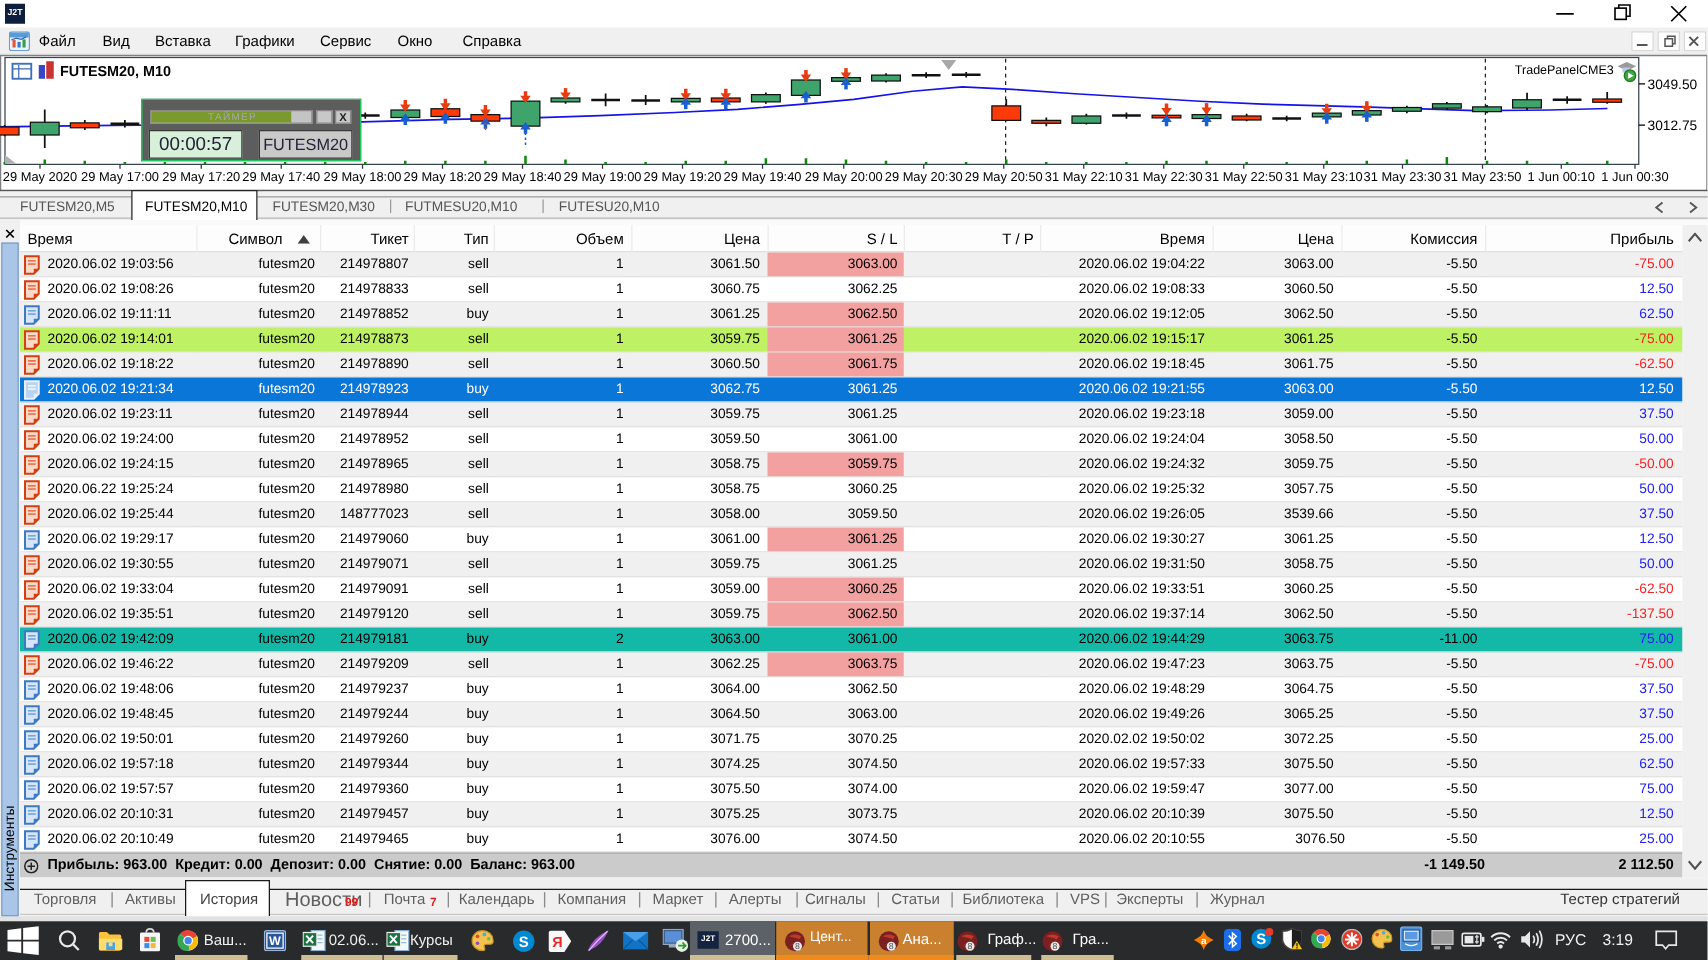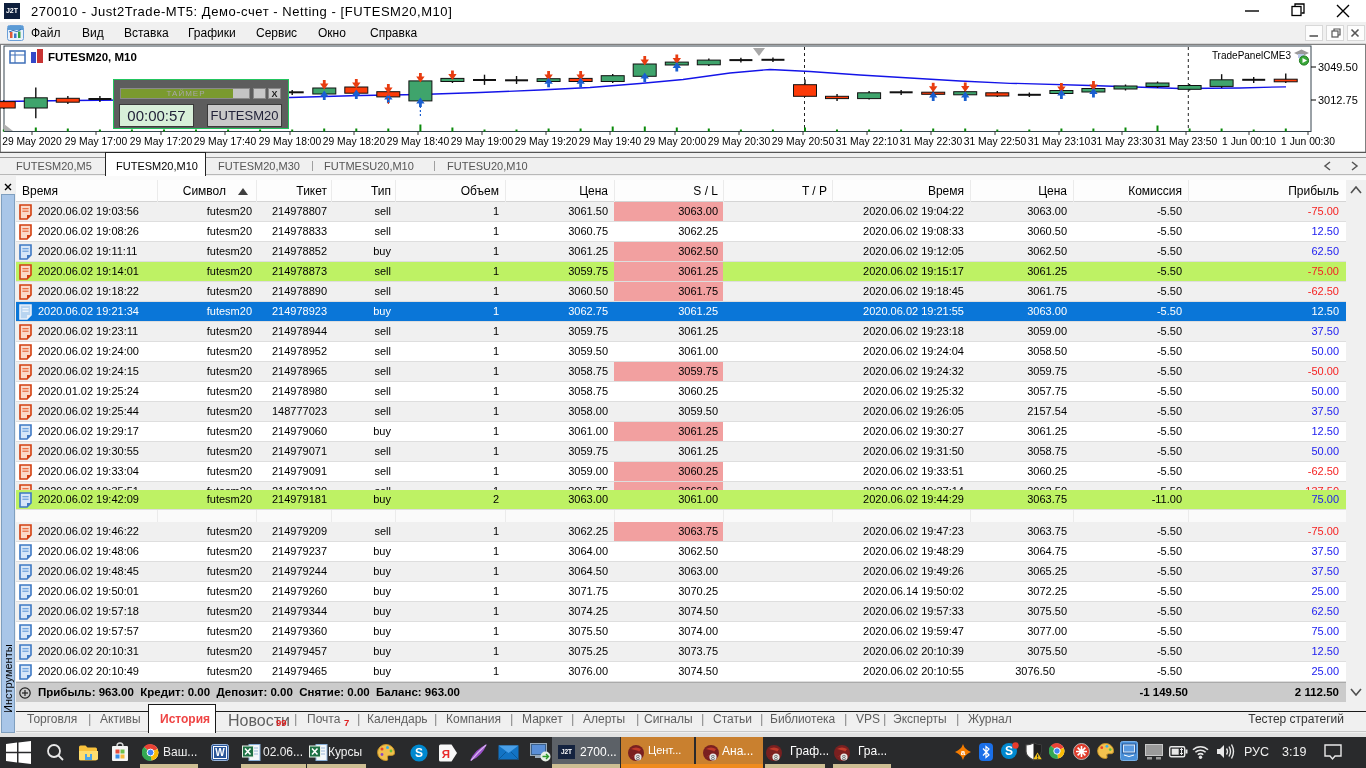--- a/index.html
+++ b/index.html
@@ -4,21 +4,20 @@
 html,body{width:1366px;height:768px;overflow:hidden;font-family:"Liberation Sans",sans-serif}
 .abs{position:absolute}
 .ra{text-align:right}
 .row{left:16px;width:1330px;height:20px;font-size:11px;border-bottom:1px solid #dedede}
 .row .ra{font-size:11px}
 .vline{position:absolute;width:1px;background:#ebebeb}
 </style></head>
 <body>
 <div class="abs" style="left:0;top:0;width:1366px;height:22px;background:#ffffff">
  <div class="abs" style="left:4px;top:3px;width:16px;height:16px;background:#0e1f3d;color:#fff;font-size:7px;font-weight:bold;text-align:center;line-height:16px">J2T</div>
- <div class="abs" style="left:31px;top:3.5px;font-size:13px;letter-spacing:0.55px;color:#000">270010 - Just2Trade-MT5: Демо-счет - Netting - [FUTESM20,M10]</div>
  <svg class="abs" style="left:1237px;top:0" width="129" height="22" viewBox="0 0 129 22">
   <line x1="8" y1="11" x2="22" y2="11" stroke="#000" stroke-width="1.4"></line>
   <rect x="55" y="6.5" width="9" height="9" fill="none" stroke="#000" stroke-width="1.3"></rect>
   <path d="M58 6.5 v-2.5 h9 v9 h-2.5" fill="none" stroke="#000" stroke-width="1.3"></path>
   <path d="M100 5 l12 12 M112 5 l-12 12" stroke="#000" stroke-width="1.4"></path>
  </svg>
 </div>
 <div class="abs" style="left:0;top:22px;width:1366px;height:22px;background:#f0f0f0;border-bottom:1px solid #d5d5d5">
  <svg class="abs" style="left:7px;top:3px" width="17" height="16" viewBox="0 0 17 16">
       <rect x="0.5" y="0.5" width="16" height="15" rx="2" fill="#eaf2fb" stroke="#6a9fd8"></rect>
@@ -518,21 +517,21 @@
 <div class="abs ra" style="left:966px;width:200px;top:3px;color:#000000">-5.50</div>
 <div class="abs ra" style="left:1123px;width:200px;top:3px;color:#f52222">-50.00</div>
 </div>
 <div class="abs row" style="top:382px;background:#ffffff">
 <svg class="abs" style="left:3px;top:2px" width="13" height="16" viewBox="0 0 13 16">
       <path d="M1 1 h11 v10 l-4 4 h-7 z" fill="#fbd9c8" stroke="#d23f10" stroke-width="1.6"></path>
       <rect x="3.4" y="4" width="6.2" height="1.3" fill="#e8734a"></rect>
       <rect x="3.4" y="6.6" width="6.2" height="1.3" fill="#e8734a"></rect>
       <path d="M12 11 l-4 4 v-4 z" fill="#d23f10"></path>
     </svg>
-<div class="abs" style="left:22px;top:3px;color:#000000">2020.01.02 19:25:24</div>
+<div class="abs" style="left:22px;top:3px;color:#000000">2020.06.22 19:25:24</div>
 <div class="abs ra" style="left:36px;width:200px;top:3px;color:#000000">futesm20</div>
 <div class="abs ra" style="left:111px;width:200px;top:3px;color:#000000">214978980</div>
 <div class="abs ra" style="left:175px;width:200px;top:3px;color:#000000">sell</div>
 <div class="abs ra" style="left:283px;width:200px;top:3px;color:#000000">1</div>
 <div class="abs ra" style="left:392px;width:200px;top:3px;color:#000000">3058.75</div>
 <div class="abs ra" style="left:502px;width:200px;top:3px;color:#000000">3060.25</div>
 <div class="abs ra" style="left:748px;width:200px;top:3px;color:#000000">2020.06.02 19:25:32</div>
 <div class="abs ra" style="left:851px;width:200px;top:3px;color:#000000">3057.75</div>
 <div class="abs ra" style="left:966px;width:200px;top:3px;color:#000000">-5.50</div>
 <div class="abs ra" style="left:1123px;width:200px;top:3px;color:#2020f0">50.00</div>
@@ -545,21 +544,21 @@
       <path d="M12 11 l-4 4 v-4 z" fill="#d23f10"></path>
     </svg>
 <div class="abs" style="left:22px;top:3px;color:#000000">2020.06.02 19:25:44</div>
 <div class="abs ra" style="left:36px;width:200px;top:3px;color:#000000">futesm20</div>
 <div class="abs ra" style="left:111px;width:200px;top:3px;color:#000000">148777023</div>
 <div class="abs ra" style="left:175px;width:200px;top:3px;color:#000000">sell</div>
 <div class="abs ra" style="left:283px;width:200px;top:3px;color:#000000">1</div>
 <div class="abs ra" style="left:392px;width:200px;top:3px;color:#000000">3058.00</div>
 <div class="abs ra" style="left:502px;width:200px;top:3px;color:#000000">3059.50</div>
 <div class="abs ra" style="left:748px;width:200px;top:3px;color:#000000">2020.06.02 19:26:05</div>
-<div class="abs ra" style="left:851px;width:200px;top:3px;color:#000000">2157.54</div>
+<div class="abs ra" style="left:851px;width:200px;top:3px;color:#000000">3539.66</div>
 <div class="abs ra" style="left:966px;width:200px;top:3px;color:#000000">-5.50</div>
 <div class="abs ra" style="left:1123px;width:200px;top:3px;color:#2020f0">37.50</div>
 </div>
 <div class="abs row" style="top:422px;background:#ffffff">
 <svg class="abs" style="left:3px;top:2px" width="13" height="16" viewBox="0 0 13 16">
       <path d="M1 1 h11 v10 l-4 4 h-7 z" fill="#d6e6f8" stroke="#3e79c4" stroke-width="1.6"></path>
       <rect x="3.4" y="4" width="6.2" height="1.3" fill="#74a5dd"></rect>
       <rect x="3.4" y="6.6" width="6.2" height="1.3" fill="#74a5dd"></rect>
       <path d="M12 11 l-4 4 v-4 z" fill="#3e79c4"></path>
     </svg>
@@ -628,21 +627,21 @@
 <div class="abs ra" style="left:111px;width:200px;top:3px;color:#000000">214979120</div>
 <div class="abs ra" style="left:175px;width:200px;top:3px;color:#000000">sell</div>
 <div class="abs ra" style="left:283px;width:200px;top:3px;color:#000000">1</div>
 <div class="abs ra" style="left:392px;width:200px;top:3px;color:#000000">3059.75</div>
 <div class="abs ra" style="left:502px;width:200px;top:3px;color:#000000">3062.50</div>
 <div class="abs ra" style="left:748px;width:200px;top:3px;color:#000000">2020.06.02 19:37:14</div>
 <div class="abs ra" style="left:851px;width:200px;top:3px;color:#000000">3062.50</div>
 <div class="abs ra" style="left:966px;width:200px;top:3px;color:#000000">-5.50</div>
 <div class="abs ra" style="left:1123px;width:200px;top:3px;color:#f52222">-137.50</div>
 </div>
-<div class="abs row" style="top:490px;background:#bef264">
+<div class="abs row" style="top:502px;background:#14b8a6">
 <svg class="abs" style="left:3px;top:2px" width="13" height="16" viewBox="0 0 13 16">
       <path d="M1 1 h11 v10 l-4 4 h-7 z" fill="#d6e6f8" stroke="#3e79c4" stroke-width="1.6"></path>
       <rect x="3.4" y="4" width="6.2" height="1.3" fill="#74a5dd"></rect>
       <rect x="3.4" y="6.6" width="6.2" height="1.3" fill="#74a5dd"></rect>
       <path d="M12 11 l-4 4 v-4 z" fill="#3e79c4"></path>
     </svg>
 <div class="abs" style="left:22px;top:3px;color:#000000">2020.06.02 19:42:09</div>
 <div class="abs ra" style="left:36px;width:200px;top:3px;color:#000000">futesm20</div>
 <div class="abs ra" style="left:111px;width:200px;top:3px;color:#000000">214979181</div>
 <div class="abs ra" style="left:175px;width:200px;top:3px;color:#000000">buy</div>
@@ -719,21 +718,21 @@
       <rect x="3.4" y="6.6" width="6.2" height="1.3" fill="#74a5dd"></rect>
       <path d="M12 11 l-4 4 v-4 z" fill="#3e79c4"></path>
     </svg>
 <div class="abs" style="left:22px;top:3px;color:#000000">2020.06.02 19:50:01</div>
 <div class="abs ra" style="left:36px;width:200px;top:3px;color:#000000">futesm20</div>
 <div class="abs ra" style="left:111px;width:200px;top:3px;color:#000000">214979260</div>
 <div class="abs ra" style="left:175px;width:200px;top:3px;color:#000000">buy</div>
 <div class="abs ra" style="left:283px;width:200px;top:3px;color:#000000">1</div>
 <div class="abs ra" style="left:392px;width:200px;top:3px;color:#000000">3071.75</div>
 <div class="abs ra" style="left:502px;width:200px;top:3px;color:#000000">3070.25</div>
-<div class="abs ra" style="left:748px;width:200px;top:3px;color:#000000">2020.06.14 19:50:02</div>
+<div class="abs ra" style="left:748px;width:200px;top:3px;color:#000000">2020.02.02 19:50:02</div>
 <div class="abs ra" style="left:851px;width:200px;top:3px;color:#000000">3072.25</div>
 <div class="abs ra" style="left:966px;width:200px;top:3px;color:#000000">-5.50</div>
 <div class="abs ra" style="left:1123px;width:200px;top:3px;color:#2020f0">25.00</div>
 </div>
 <div class="abs row" style="top:602px;background:#f0f0f0">
 <svg class="abs" style="left:3px;top:2px" width="13" height="16" viewBox="0 0 13 16">
       <path d="M1 1 h11 v10 l-4 4 h-7 z" fill="#d6e6f8" stroke="#3e79c4" stroke-width="1.6"></path>
       <rect x="3.4" y="4" width="6.2" height="1.3" fill="#74a5dd"></rect>
       <rect x="3.4" y="6.6" width="6.2" height="1.3" fill="#74a5dd"></rect>
       <path d="M12 11 l-4 4 v-4 z" fill="#3e79c4"></path>
@@ -796,21 +795,21 @@
       <path d="M12 11 l-4 4 v-4 z" fill="#3e79c4"></path>
     </svg>
 <div class="abs" style="left:22px;top:3px;color:#000000">2020.06.02 20:10:49</div>
 <div class="abs ra" style="left:36px;width:200px;top:3px;color:#000000">futesm20</div>
 <div class="abs ra" style="left:111px;width:200px;top:3px;color:#000000">214979465</div>
 <div class="abs ra" style="left:175px;width:200px;top:3px;color:#000000">buy</div>
 <div class="abs ra" style="left:283px;width:200px;top:3px;color:#000000">1</div>
 <div class="abs ra" style="left:392px;width:200px;top:3px;color:#000000">3076.00</div>
 <div class="abs ra" style="left:502px;width:200px;top:3px;color:#000000">3074.50</div>
 <div class="abs ra" style="left:748px;width:200px;top:3px;color:#000000">2020.06.02 20:10:55</div>
-<div class="abs ra" style="left:851px;width:188px;top:3px;color:#000000">3076.50</div>
+<div class="abs ra" style="left:851px;width:209px;top:3px;color:#000000">3076.50</div>
 <div class="abs ra" style="left:966px;width:200px;top:3px;color:#000000">-5.50</div>
 <div class="abs ra" style="left:1123px;width:200px;top:3px;color:#2020f0">25.00</div>
 </div>
 <div class="abs" style="left:16px;top:682px;width:1330px;height:20px;background:#cbcbcb;border-top:1px solid #aaa">
  <svg class="abs" style="left:3px;top:4px" width="12" height="12" viewBox="0 0 12 12">
       <circle cx="6" cy="6" r="5.2" fill="none" stroke="#222" stroke-width="1.2"></circle>
       <line x1="6" y1="3" x2="6" y2="9" stroke="#222" stroke-width="1.2"></line>
       <line x1="3" y1="6" x2="9" y2="6" stroke="#222" stroke-width="1.2"></line>
     </svg>
  <div class="abs" style="left:22px;top:3px;font-size:11.5px;font-weight:bold;color:#000">Прибыль: 963.00&nbsp; Кредит: 0.00&nbsp; Депозит: 0.00&nbsp; Снятие: 0.00&nbsp; Баланс: 963.00</div>
@@ -857,21 +856,21 @@
 <div class="abs" style="left:434px;top:711px;font-size:13px;color:#8a8a8a">|</div>
 <div class="abs" style="left:510px;top:711px;font-size:13px;color:#8a8a8a">|</div>
 <div class="abs" style="left:571px;top:711px;font-size:13px;color:#8a8a8a">|</div>
 <div class="abs" style="left:636px;top:711px;font-size:13px;color:#8a8a8a">|</div>
 <div class="abs" style="left:701px;top:711px;font-size:13px;color:#8a8a8a">|</div>
 <div class="abs" style="left:760px;top:711px;font-size:13px;color:#8a8a8a">|</div>
 <div class="abs" style="left:844px;top:711px;font-size:13px;color:#8a8a8a">|</div>
 <div class="abs" style="left:883px;top:711px;font-size:13px;color:#8a8a8a">|</div>
 <div class="abs" style="left:956px;top:711px;font-size:13px;color:#8a8a8a">|</div>
 <div class="abs" style="left:148px;top:704px;width:68px;height:29px;background:#fff;border:1.4px solid #1a1a1a;border-bottom:none"></div>
-<div class="abs" style="left:160px;top:712px;font-size:12px;font-weight:bold;color:#ef4444">История</div>
+<div class="abs" style="left:160px;top:712px;font-size:12px;font-weight:normal;color:#404040">История</div>
 <div class="abs ra" style="left:1144px;width:200px;top:712px;font-size:12px;color:#333">Тестер стратегий</div>
 <div class="abs" style="left:0;top:733px;width:1366px;height:4px;background:#e2e2e2"></div>
 <div class="abs" style="left:0;top:737px;width:1366px;height:31px;background:#292a2c"></div>
 <svg class="abs" style="left:5px;top:740px" width="27" height="25" viewBox="0 0 27 25">
     <path d="M1 4 L12 2.6 V11.8 H1 Z" fill="#fff"></path>
     <path d="M13.5 2.4 L26 1 V11.8 H13.5 Z" fill="#fff"></path>
     <path d="M1 13.2 H12 V22.4 L1 21 Z" fill="#fff"></path>
     <path d="M13.5 13.2 H26 V24 L13.5 22.6 Z" fill="#fff"></path>
   </svg>
 <svg class="abs" style="left:46px;top:743px" width="19" height="19" viewBox="0 0 19 19">

